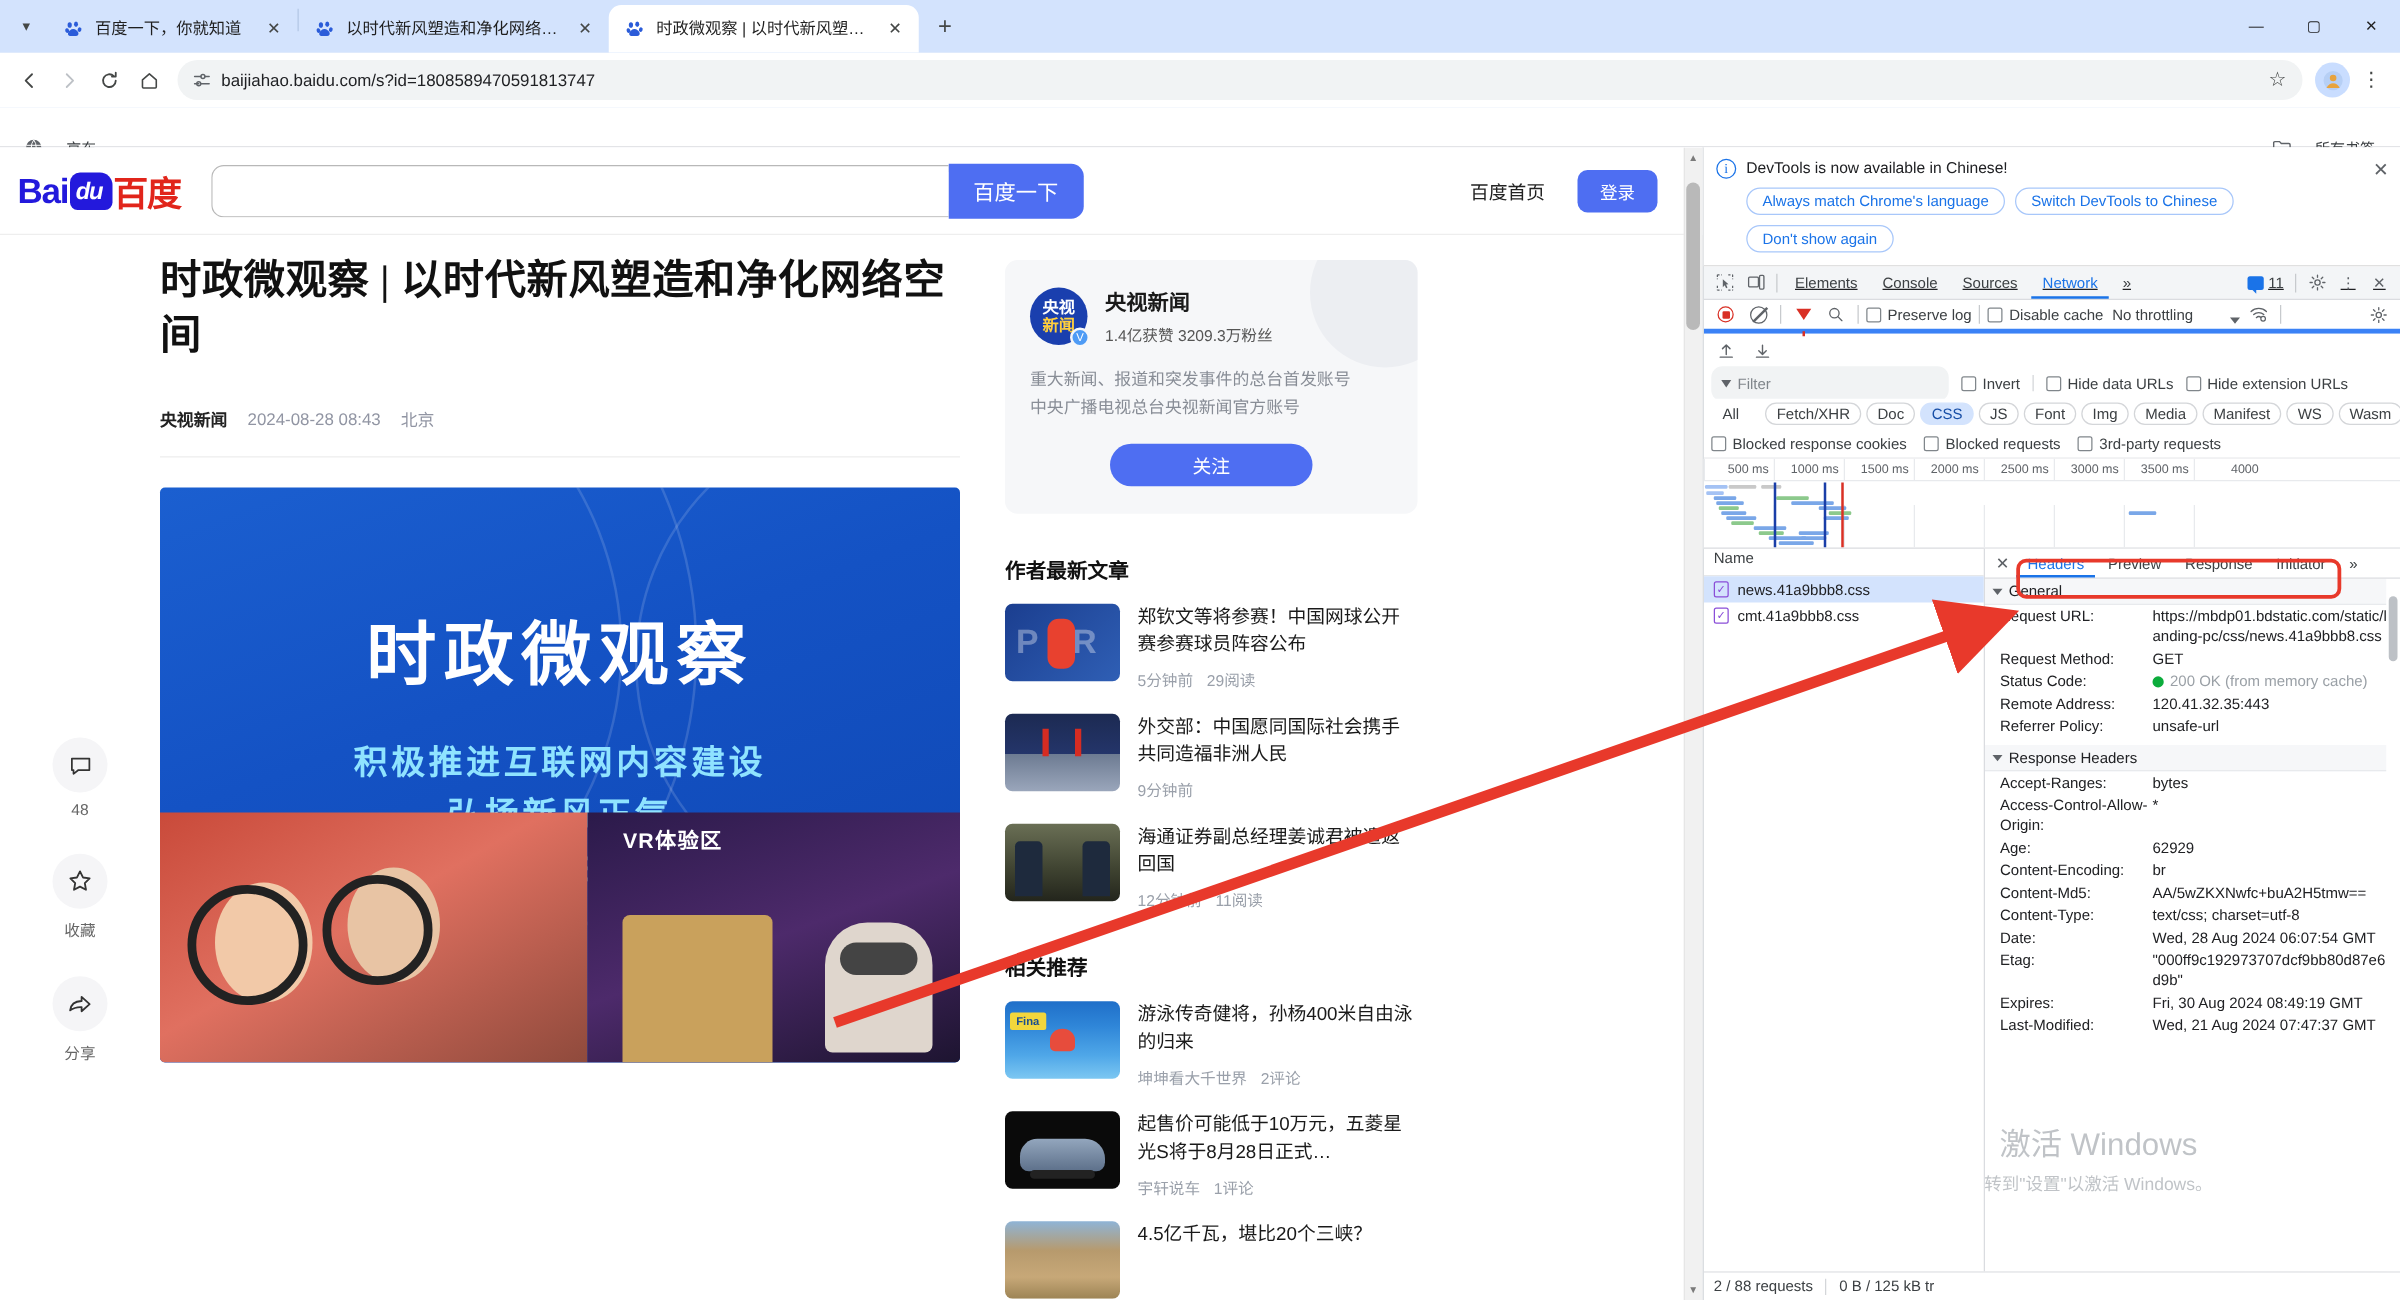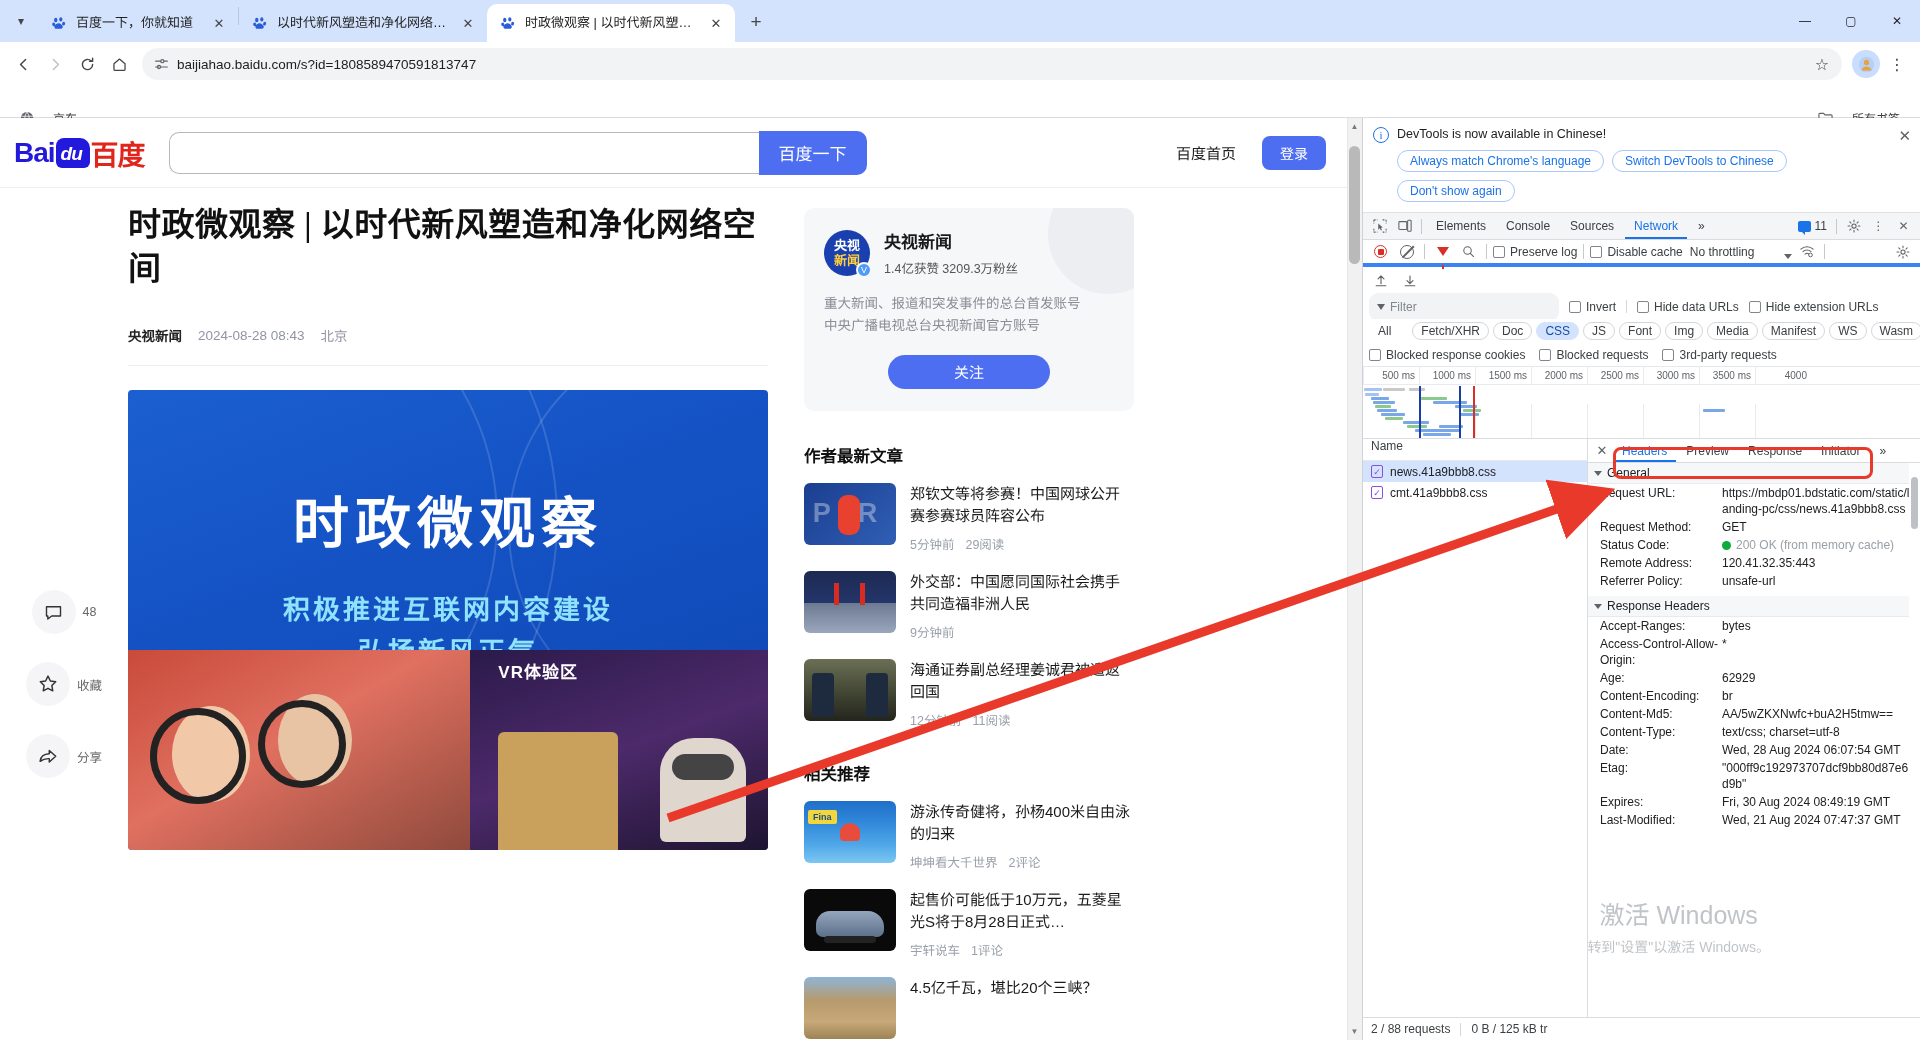--- a/index.html
+++ b/index.html
@@ -119,21 +119,21 @@
   }
   .baidu-header-right { margin-left: auto; display: flex; align-items: center; gap: 26px; }
   .baidu-home-link { font-size: 15px; color: #222; cursor: pointer; }
   .baidu-login-btn {
     background: #4e6ef2; color: #fff; font-size: 14px; padding: 7px 18px; border-radius: 8px; cursor: pointer;
   }
 
   
   .page-body { display: flex; padding: 0 0 0 0; height: calc(100% - 71px); overflow: hidden; }
   .left-rail { width: 128px; flex: 0 0 128px; padding-top: 402px; display: flex; flex-direction: column; align-items: center; gap: 28px; }
-  .rail-item { display: flex; align-items: center; gap: 7px; cursor: pointer; text-align: center; }
+  .rail-item { display: flex; flex-direction: column; align-items: center; gap: 7px; cursor: pointer; text-align: center; }
   .rail-circle {
     width: 44px; height: 44px; border-radius: 50%; background: #f5f5f7;
     display: flex; align-items: center; justify-content: center; color: #333;
   }
   .rail-label { font-size: 12.5px; color: #666; }
 
   .article-col { width: 640px; flex: 0 0 640px; padding-top: 16px; }
   .article-title {
     font-size: 33px; line-height: 1.32; font-weight: bold; color: #111; letter-spacing: .5px;
     font-family: "Liberation Serif", "DejaVu Serif", serif;
@@ -219,21 +219,21 @@
   .dt-info-text { font-size: 12.5px; color: #202124; line-height: 17px; }
   .dt-info-actions { margin-top: 7px; display: flex; flex-wrap: wrap; gap: 8px; }
   .dt-pill {
     border: 1px solid #a8c7fa; border-radius: 12px; padding: 3px 12px; font-size: 12px; color: #1a73e8;
     background: #fff; cursor: pointer; white-space: nowrap;
   }
   .dt-info-close { position: absolute; right: 9px; top: 9px; font-size: 15px; color: #5f6368; cursor: pointer; }
 
   .dt-tabbar {
     height: 27px; display: flex; align-items: center; gap: 2px; background: #f3f5f7;
-    border-bottom: 1px solid #dadce0; padding: 0 5px; flex: 0 0 27px;
+    border-bottom: 1px solid #dadce0; padding: 0 5px; flex: 0 0 27px; text-decoration: underline;
   }
   .dt-icon-btn { width: 23px; height: 23px; display: flex; align-items: center; justify-content: center; color: #5f6368; cursor: pointer; border-radius: 3px; flex: 0 0 23px;}
   .dt-vsep { width: 1px; height: 15px; background: #c7cacd; margin: 0 3px; flex: 0 0 1px; }
   .dt-tab { padding: 0 9px; height: 26px; display: flex; align-items: center; font-size: 12px; color: #3c4043; cursor: pointer; white-space: nowrap; }
   .dt-tab.active { color: #1a73e8; box-shadow: inset 0 -2px 0 #1a73e8; }
   .dt-tabbar-right { margin-left: auto; display: flex; align-items: center; gap: 2px; }
   .dt-badge { display: flex; align-items: center; gap: 4px; font-size: 12px; color: #3c4043; padding-right: 4px; }
   .dt-badge-icon { width: 13px; height: 11px; background: #1a73e8; border-radius: 2px; position: relative; }
   .dt-badge-icon::after { content:""; position:absolute; left:3px; bottom:-3px; border-left:4px solid transparent; border-right:0 solid transparent; border-top:4px solid #1a73e8; }
 

